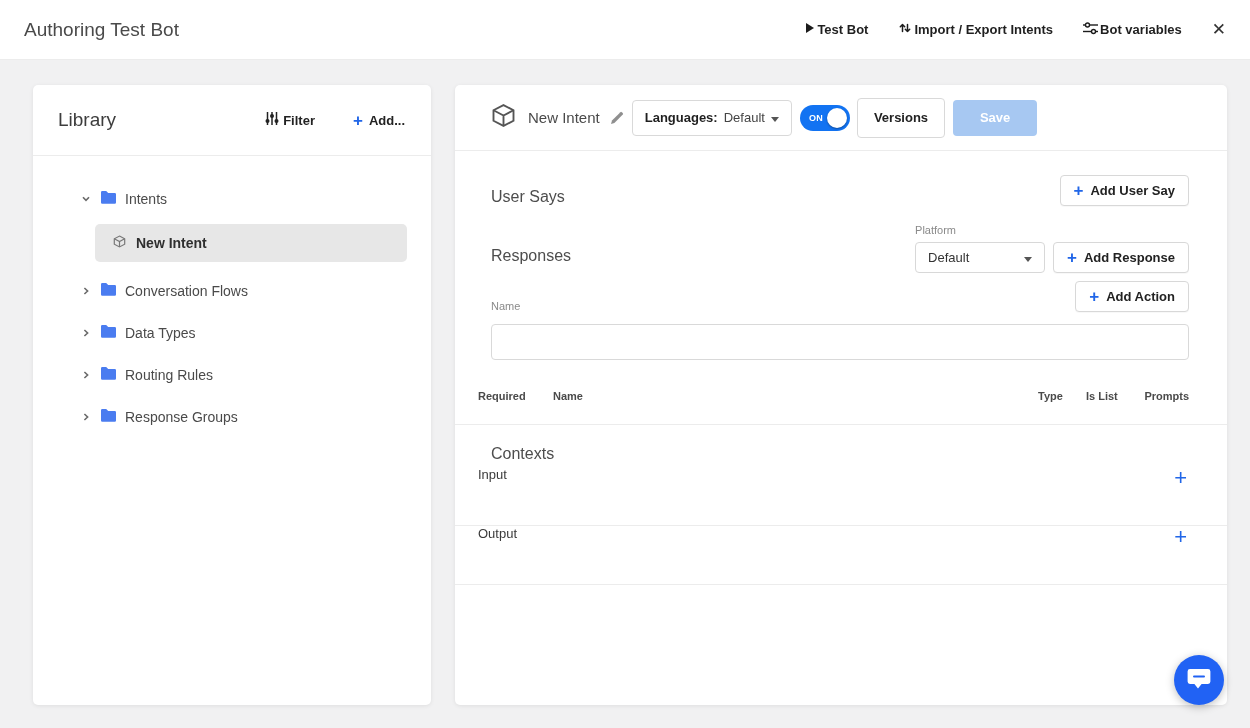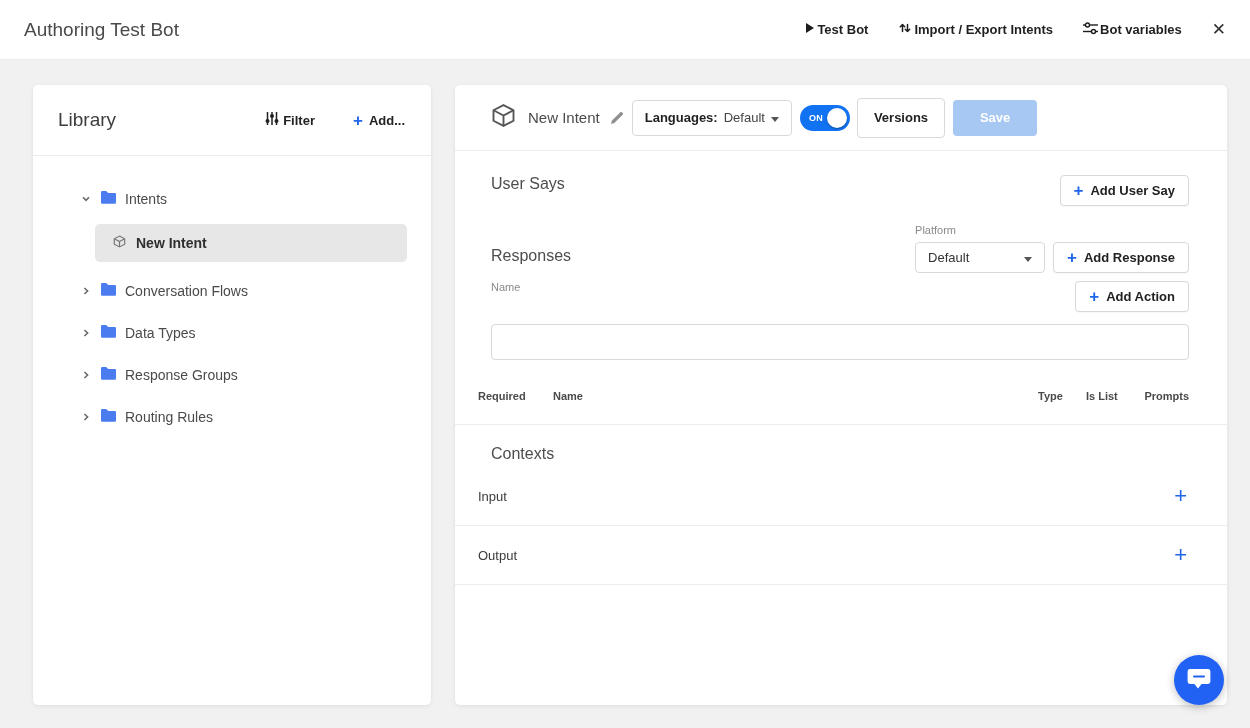--- a/index.html
+++ b/index.html
@@ -97,21 +97,21 @@
     margin-left:7px; height:40px; padding:0 16px;
     background:#fff; border:1px solid #d9d9d9; border-radius:4px;
     font-family:inherit; font-size:13px; font-weight:bold; color:#222; cursor:pointer;
   }
   .save-btn {
     margin-left:8px; height:36px; width:84px;
     background:#a7c8f2; border:none; border-radius:4px;
     font-family:inherit; font-size:13px; font-weight:bold; color:#fff; cursor:default;
   }
   .section-row {
-    display:flex; align-items:flex-start; justify-content:space-between;
+    display:flex; align-items:flex-end; justify-content:space-between;
     padding:0 38px 0 36px;
   }
   .section-title { font-size:16px; color:#4d4d4d; }
   .user-says-row { margin-top:24px; }
   .add-outline-btn {
     display:flex; align-items:center; gap:7px; height:31px; padding:0 13px;
     background:#fff; border:1px solid #d8d8d8; border-radius:4px;
     font-family:inherit; font-size:13px; font-weight:bold; color:#222; cursor:pointer;
     box-shadow:0 1px 1px rgba(0,0,0,0.03); white-space:nowrap;
   }
@@ -138,21 +138,21 @@
   }
   .col-required { width:75px; }
   .col-name { flex:1; }
   .col-type { width:48px; }
   .col-islist { width:53px; }
   .col-prompts { width:50px; text-align:right; }
   .hr { height:1px; background:#ececec; }
   .hr-after-table { margin-top:22px; }
   .contexts-title { margin:20px 0 4px 36px; font-size:16px; color:#4d4d4d; }
   .context-row {
-    display:flex; align-items:center; justify-content:space-between;
+    display:flex; align-items:flex-start; justify-content:space-between;
     height:58px; padding:0 40px 0 23px;
   }
   .context-label { font-size:13px; color:#3a3a3a; }
   .context-plus {
     background:none; border:none; cursor:pointer; padding:0;
     color:#2166e8; font-size:22px; line-height:1; font-family:inherit;
   }
   
   .chat-fab {
     position:absolute; right:26px; bottom:23px; width:50px; height:50px;
@@ -286,35 +286,35 @@
           <span class="chev">
             <svg width="10" height="10" viewBox="0 0 10 10" fill="none" stroke="#6a6a6a" stroke-width="1.6">
                 <path d="M3.4 2 L6.6 5 L3.4 8"></path>
               </svg>
           </span>
           <span>
             <svg width="16" height="14" viewBox="0 0 16 14">
                 <path d="M1 2.2 a1.2 1.2 0 0 1 1.2-1.2 h4 l2 2 h6.6 a1.2 1.2 0 0 1 1.2 1.2 v8.4 a1.2 1.2 0 0 1 -1.2 1.2 h-12.6 a1.2 1.2 0 0 1 -1.2-1.2 z" fill="#4a7cf0"></path>
               </svg>
           </span>
-          <span class="tree-label">Response Groups</span>
+          <span class="tree-label">Routing Rules</span>
         </div>
 
         <div class="tree-row">
           <span class="chev">
             <svg width="10" height="10" viewBox="0 0 10 10" fill="none" stroke="#6a6a6a" stroke-width="1.6">
                 <path d="M3.4 2 L6.6 5 L3.4 8"></path>
               </svg>
           </span>
           <span>
             <svg width="16" height="14" viewBox="0 0 16 14">
                 <path d="M1 2.2 a1.2 1.2 0 0 1 1.2-1.2 h4 l2 2 h6.6 a1.2 1.2 0 0 1 1.2 1.2 v8.4 a1.2 1.2 0 0 1 -1.2 1.2 h-12.6 a1.2 1.2 0 0 1 -1.2-1.2 z" fill="#4a7cf0"></path>
               </svg>
           </span>
-          <span class="tree-label">Routing Rules</span>
+          <span class="tree-label">Response Groups</span>
         </div>
       </nav>
     </aside>
 
     <section class="card editor-card">
 
       <div class="editor-header">
         <span>
           <svg width="25" height="25" viewBox="0 0 12 12" fill="none" stroke="#555" stroke-width="0.9">
             <path d="M6 1 L10.8 3.5 V8.5 L6 11 L1.2 8.5 V3.5 Z"></path>

